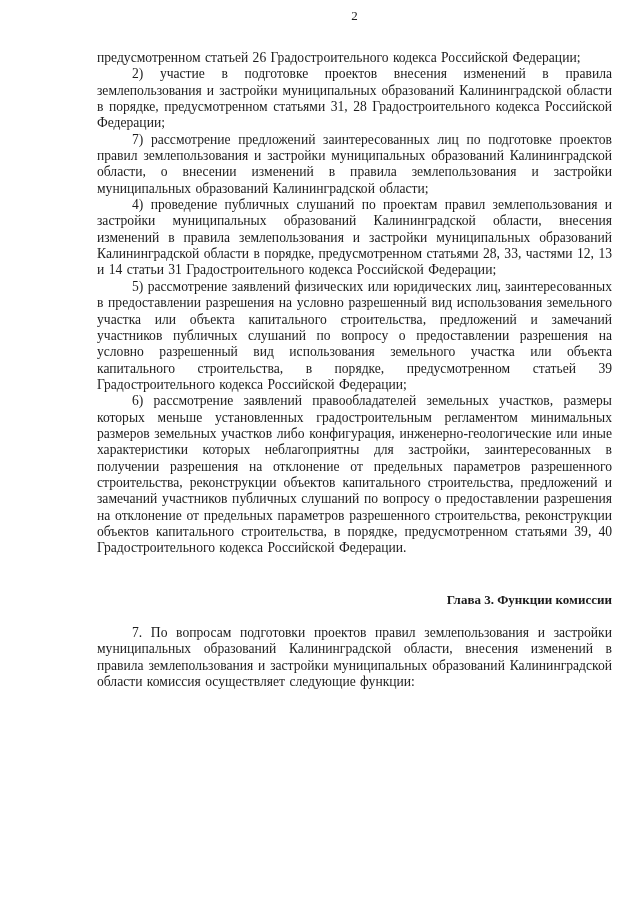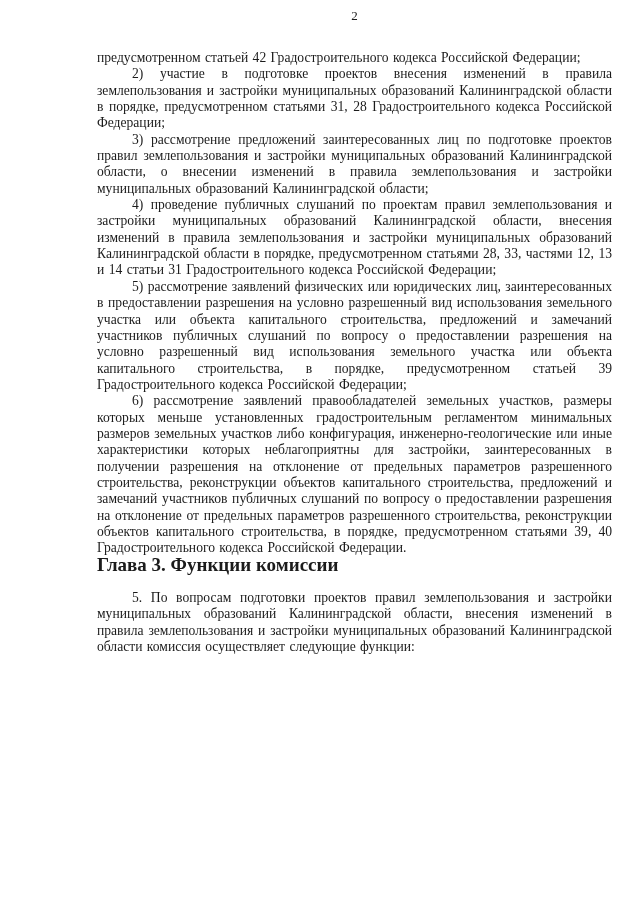--- a/index.html
+++ b/index.html
@@ -31,46 +31,46 @@
     font-size: 13.6px;
     line-height: 16.35px;
     text-align: justify;
     text-indent: 35px;
     word-spacing: 1px;
   }
   .para.no-indent {
     text-indent: 0;
   }
   .chapter-heading {
-    margin: 0 0 17px 0;
-    font-size: 19px;
+    margin: 35px 0 17px 0;
+    font-size: 13px;
     line-height: 16.35px;
     font-weight: bold;
-    text-align: left;
+    text-align: right;
   }
 </style>
 </head>
 <body>
 
 <div class="page">
 
   <div class="page-number">2</div>
 
   <div class="content">
 
-    <p class="para no-indent">предусмотренном статьей 42 Градостроительного кодекса Российской Федерации;</p>
+    <p class="para no-indent">предусмотренном статьей 26 Градостроительного кодекса Российской Федерации;</p>
 
     <p class="para">2) участие в подготовке проектов внесения изменений в правила землепользования и застройки муниципальных образований Калининградской области в порядке, предусмотренном статьями 31, 28 Градостроительного кодекса Российской Федерации;</p>
 
-    <p class="para">3) рассмотрение предложений заинтересованных лиц по подготовке проектов правил землепользования и застройки муниципальных образований Калининградской области, о внесении изменений в правила землепользования и застройки муниципальных образований Калининградской области;</p>
+    <p class="para">7) рассмотрение предложений заинтересованных лиц по подготовке проектов правил землепользования и застройки муниципальных образований Калининградской области, о внесении изменений в правила землепользования и застройки муниципальных образований Калининградской области;</p>
 
     <p class="para">4) проведение публичных слушаний по проектам правил землепользования и застройки муниципальных образований Калининградской области, внесения изменений в правила землепользования и застройки муниципальных образований Калининградской области в порядке, предусмотренном статьями 28, 33, частями 12, 13 и 14 статьи 31 Градостроительного кодекса Российской Федерации;</p>
 
     <p class="para">5) рассмотрение заявлений физических или юридических лиц, заинтересованных в предоставлении разрешения на условно разрешенный вид использования земельного участка или объекта капитального строительства, предложений и замечаний участников публичных слушаний по вопросу о предоставлении разрешения на условно разрешенный вид использования земельного участка или объекта капитального строительства, в порядке, предусмотренном статьей 39 Градостроительного кодекса Российской Федерации;</p>
 
     <p class="para">6) рассмотрение заявлений правообладателей земельных участков, размеры которых меньше установленных градостроительным регламентом минимальных размеров земельных участков либо конфигурация, инженерно-геологические или иные характеристики которых неблагоприятны для застройки, заинтересованных в получении разрешения на отклонение от предельных параметров разрешенного строительства, реконструкции объектов капитального строительства, предложений и замечаний участников публичных слушаний по вопросу о предоставлении разрешения на отклонение от предельных параметров разрешенного строительства, реконструкции объектов капитального строительства, в порядке, предусмотренном статьями 39, 40 Градостроительного кодекса Российской Федерации.</p>
 
     <h2 class="chapter-heading">Глава 3. Функции комиссии</h2>
 
-    <p class="para">5. По вопросам подготовки проектов правил землепользования и застройки муниципальных образований Калининградской области, внесения изменений в правила землепользования и застройки муниципальных образований Калининградской области комиссия осуществляет следующие функции:</p>
+    <p class="para">7. По вопросам подготовки проектов правил землепользования и застройки муниципальных образований Калининградской области, внесения изменений в правила землепользования и застройки муниципальных образований Калининградской области комиссия осуществляет следующие функции:</p>
 
   </div>
 </div>
 
 </body></html>

